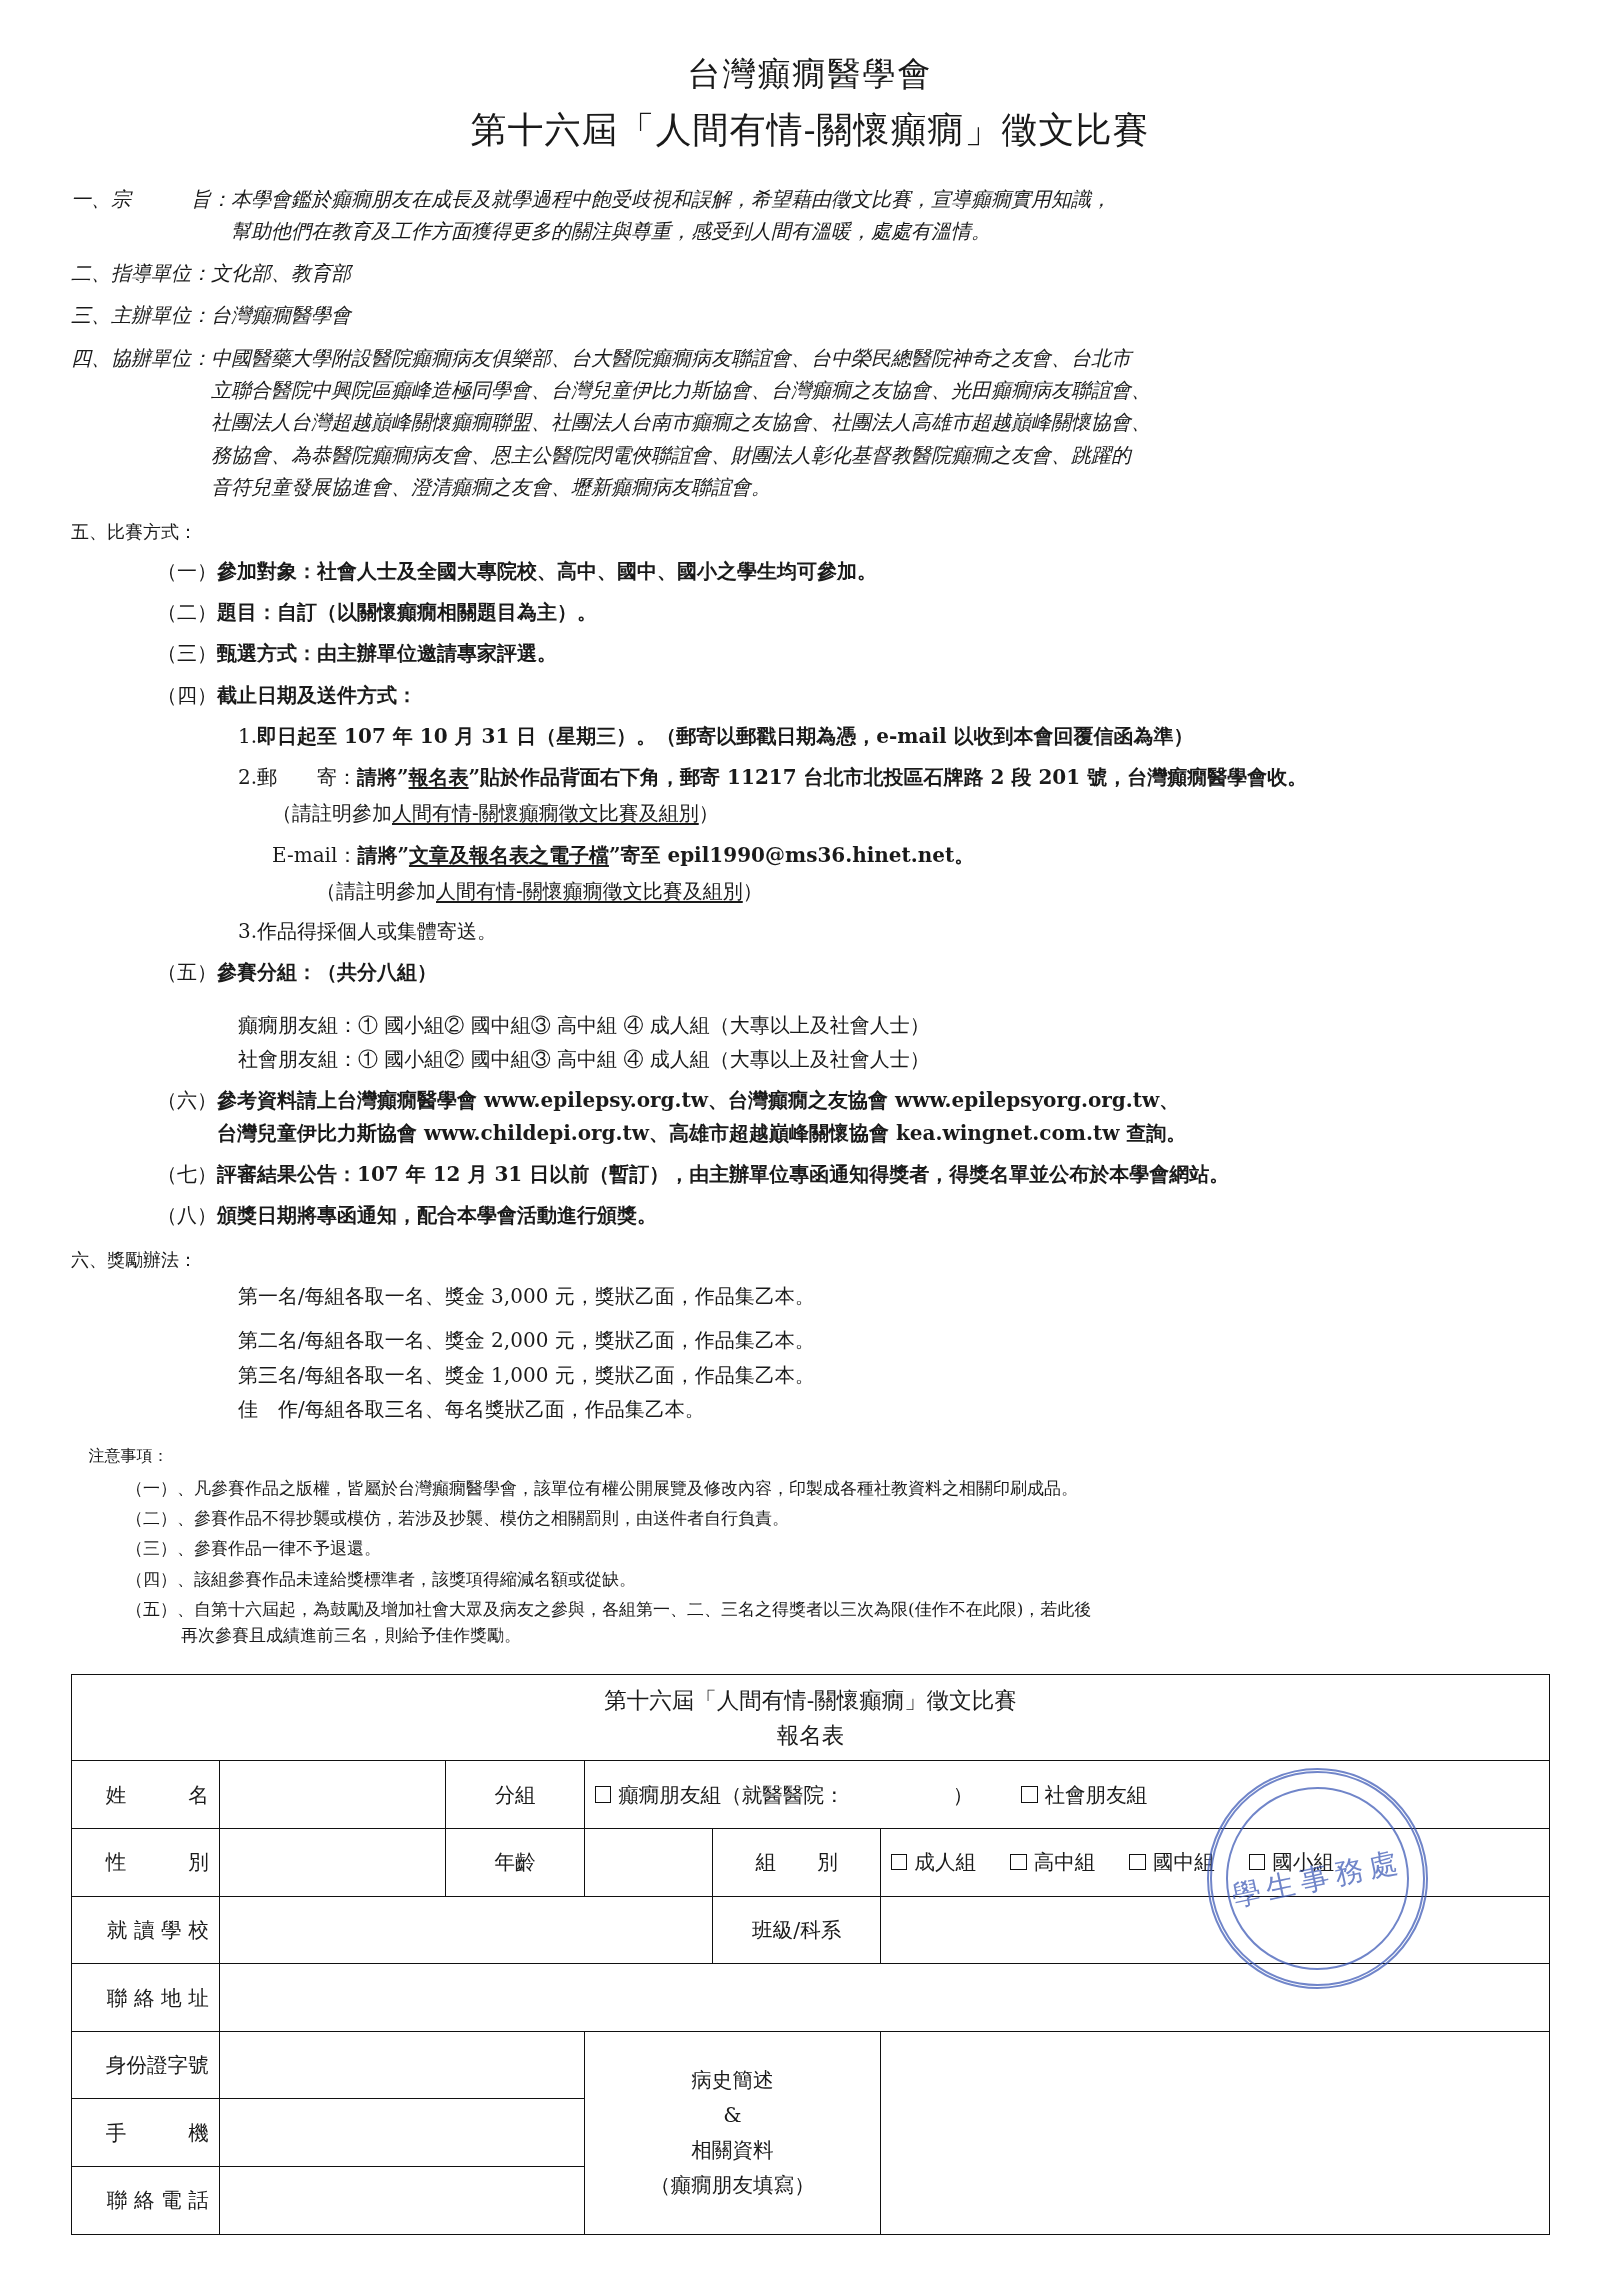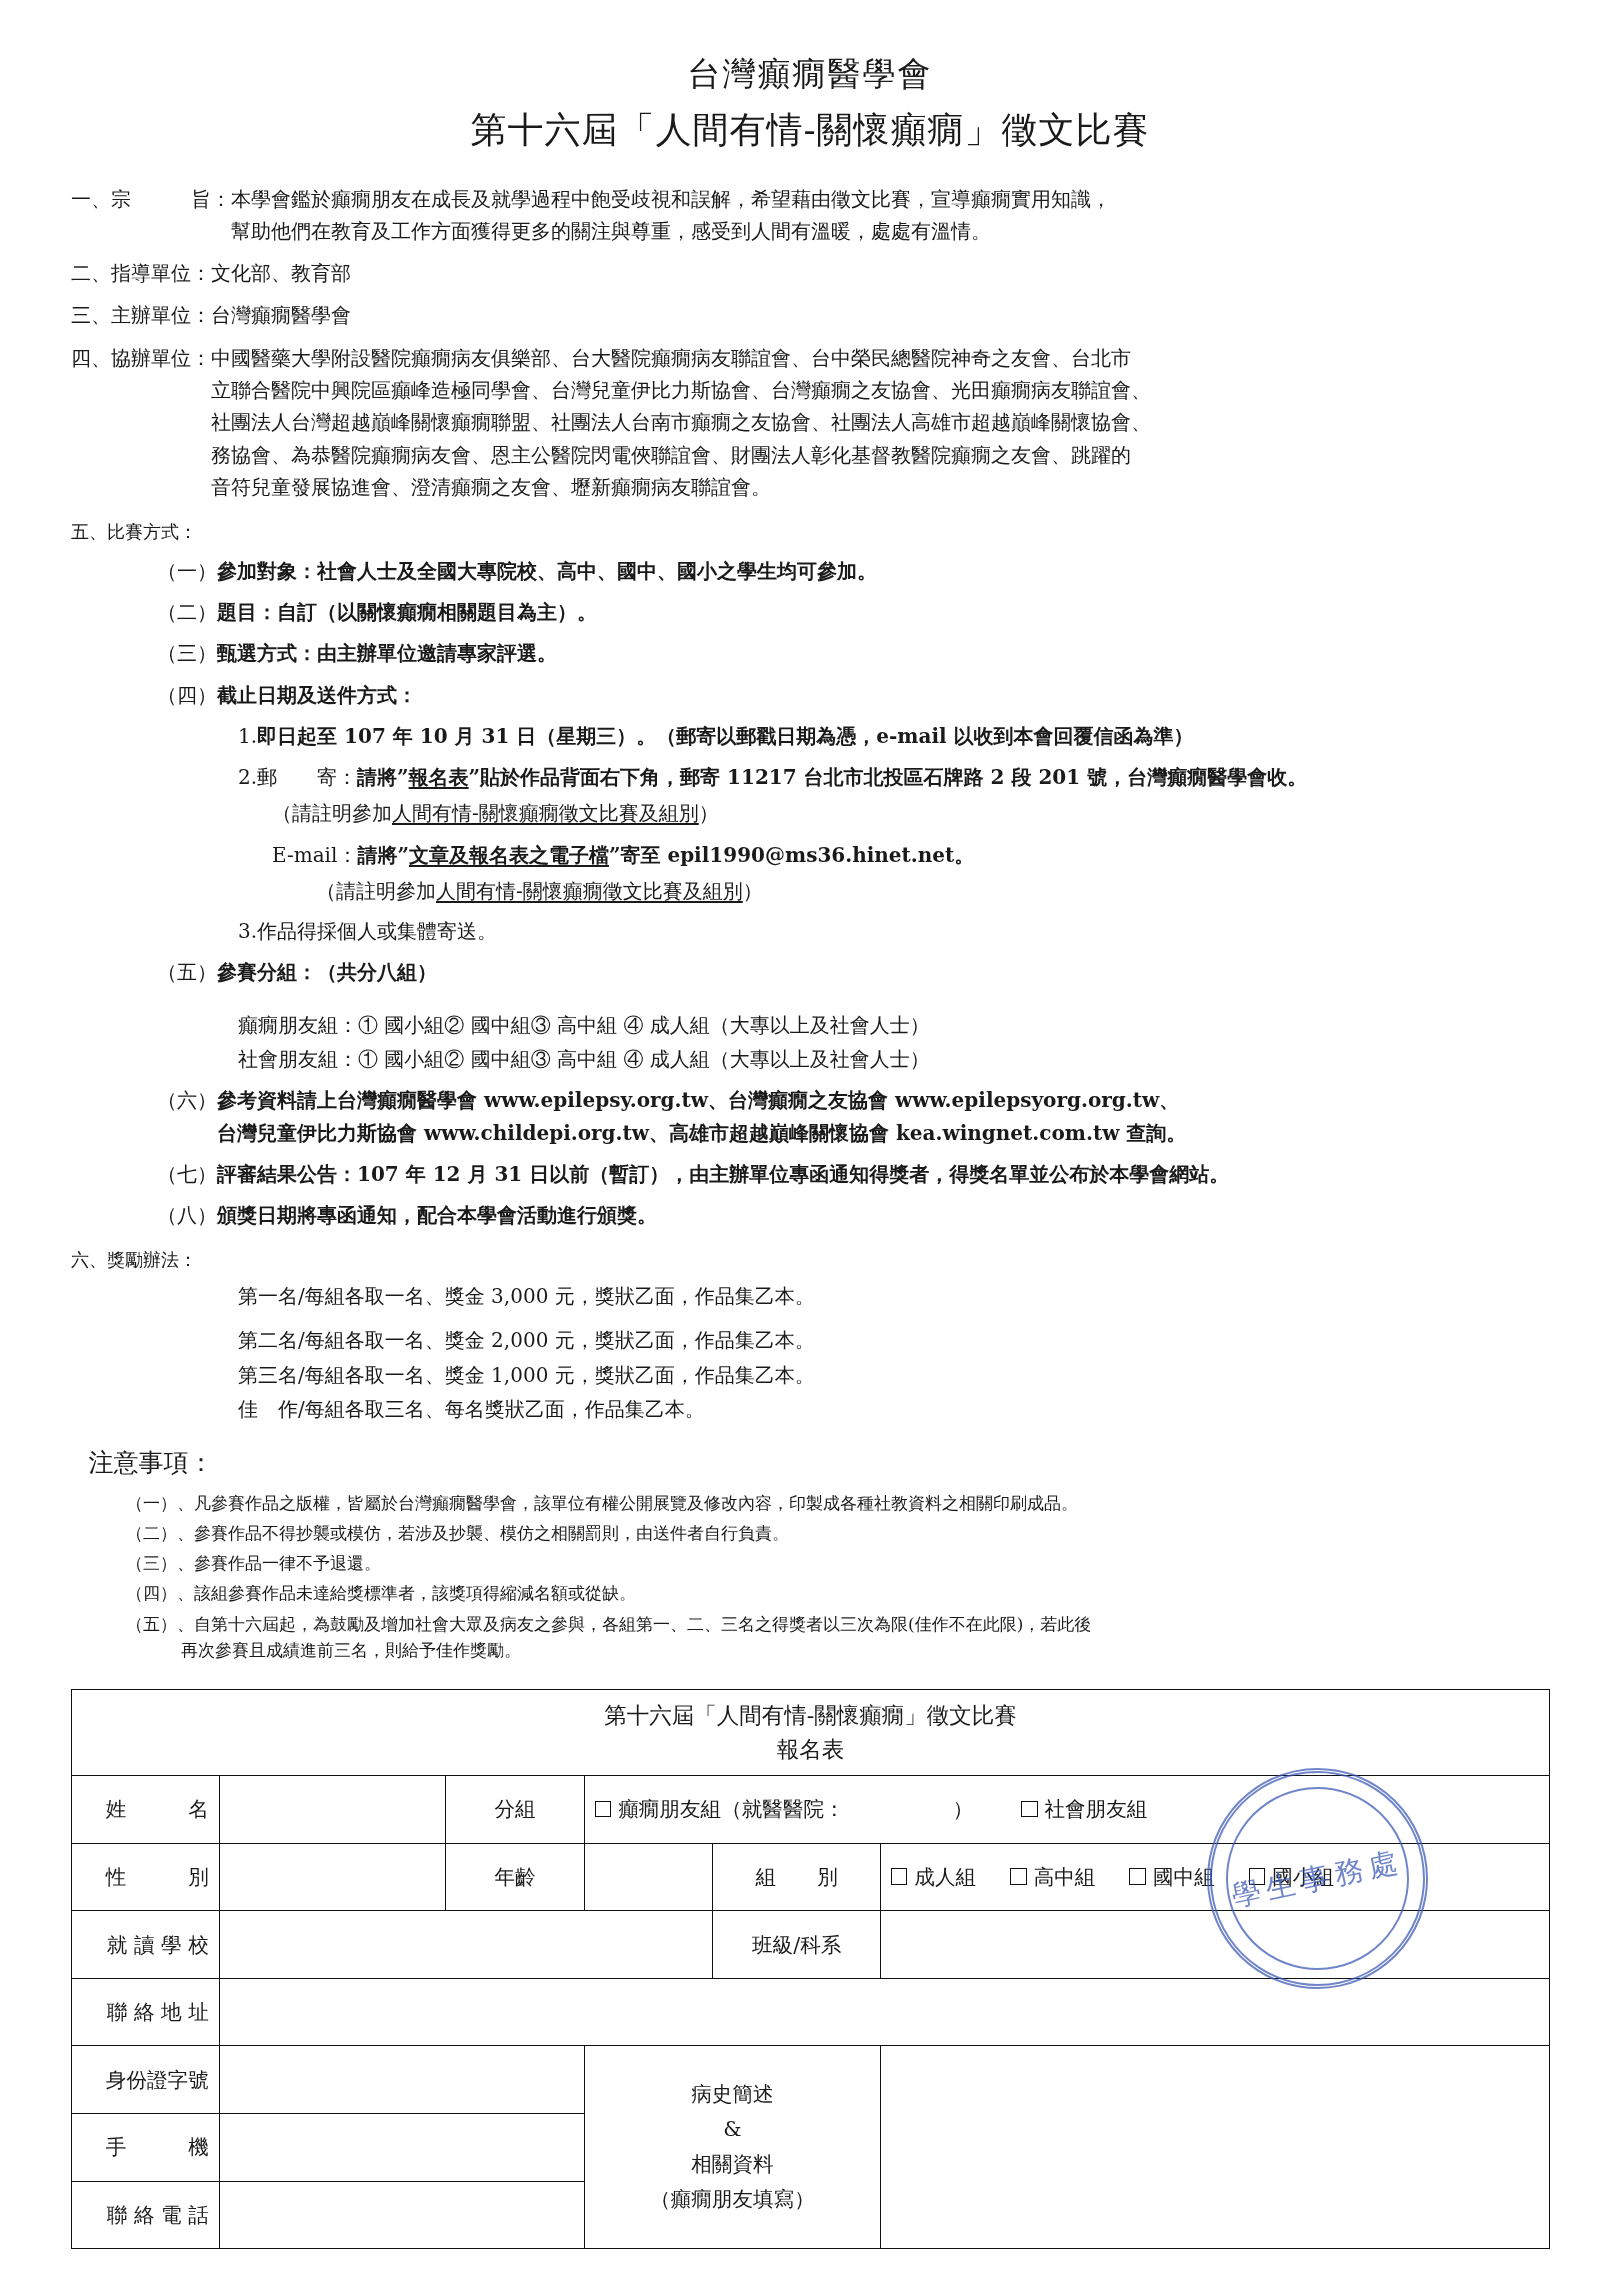--- a/index.html
+++ b/index.html
@@ -12,38 +12,38 @@
     overflow:hidden;
   }
   .page { position:relative; width:1620px; height:2044px; padding:0; box-sizing:border-box; }
 
   .header { text-align:center; padding-top:51px; }
   .title1 { font-size:33px; letter-spacing:2px; line-height:1.4; }
   .title2 { font-size:36px; letter-spacing:1px; line-height:1.5; margin-top:5.9px; }
 
   .body-wrap { padding:15.7px 71px 0 71px; font-size:20px; line-height:1.62; }
 
-  .sec { display:flex; align-items:flex-start; margin-top:9.8px; }
+  .sec { display:flex; align-items:flex-start; margin-top:9.8px;font-style:italic; }
   .sec-label { white-space:nowrap; flex:0 0 auto; }
   .sec-body { flex:1 1 auto; }
 
   .indent1 { margin-left:86px; }
   .indent3 { margin-left:167px; }
   .indent4 { margin-left:201px; }
   .indent5 { margin-left:245px; }
 
   .sub { margin-top:8.8px; display:flex; }
   .sub-no { flex:0 0 auto; white-space:nowrap; }
   .sub-txt { flex:1 1 auto;font-weight:bold; }
 
   .u { text-decoration:underline; text-underline-offset:2.9px; }
 
   .sec-title { margin-top:13.7px; font-size:18px; }
 
-  .notes-title { margin-top:17.6px; margin-left:17.6px; font-size:25px; }
+  .notes-title { margin-top:17.6px; margin-left:17.6px; font-size:16px; }
   .notes { font-size:17px; line-height:1.55; margin-top:5.9px; }
   .note-row { display:flex; margin-top:3.9px; margin-left:55px; }
   .note-no { flex:0 0 auto; white-space:nowrap; }
   .note-tx { flex:1 1 auto; }
   .note-cont { margin-left:55px; }
 
   
   table.form {
     margin:25.5px 71px 0 71px;
     width:1479px;

